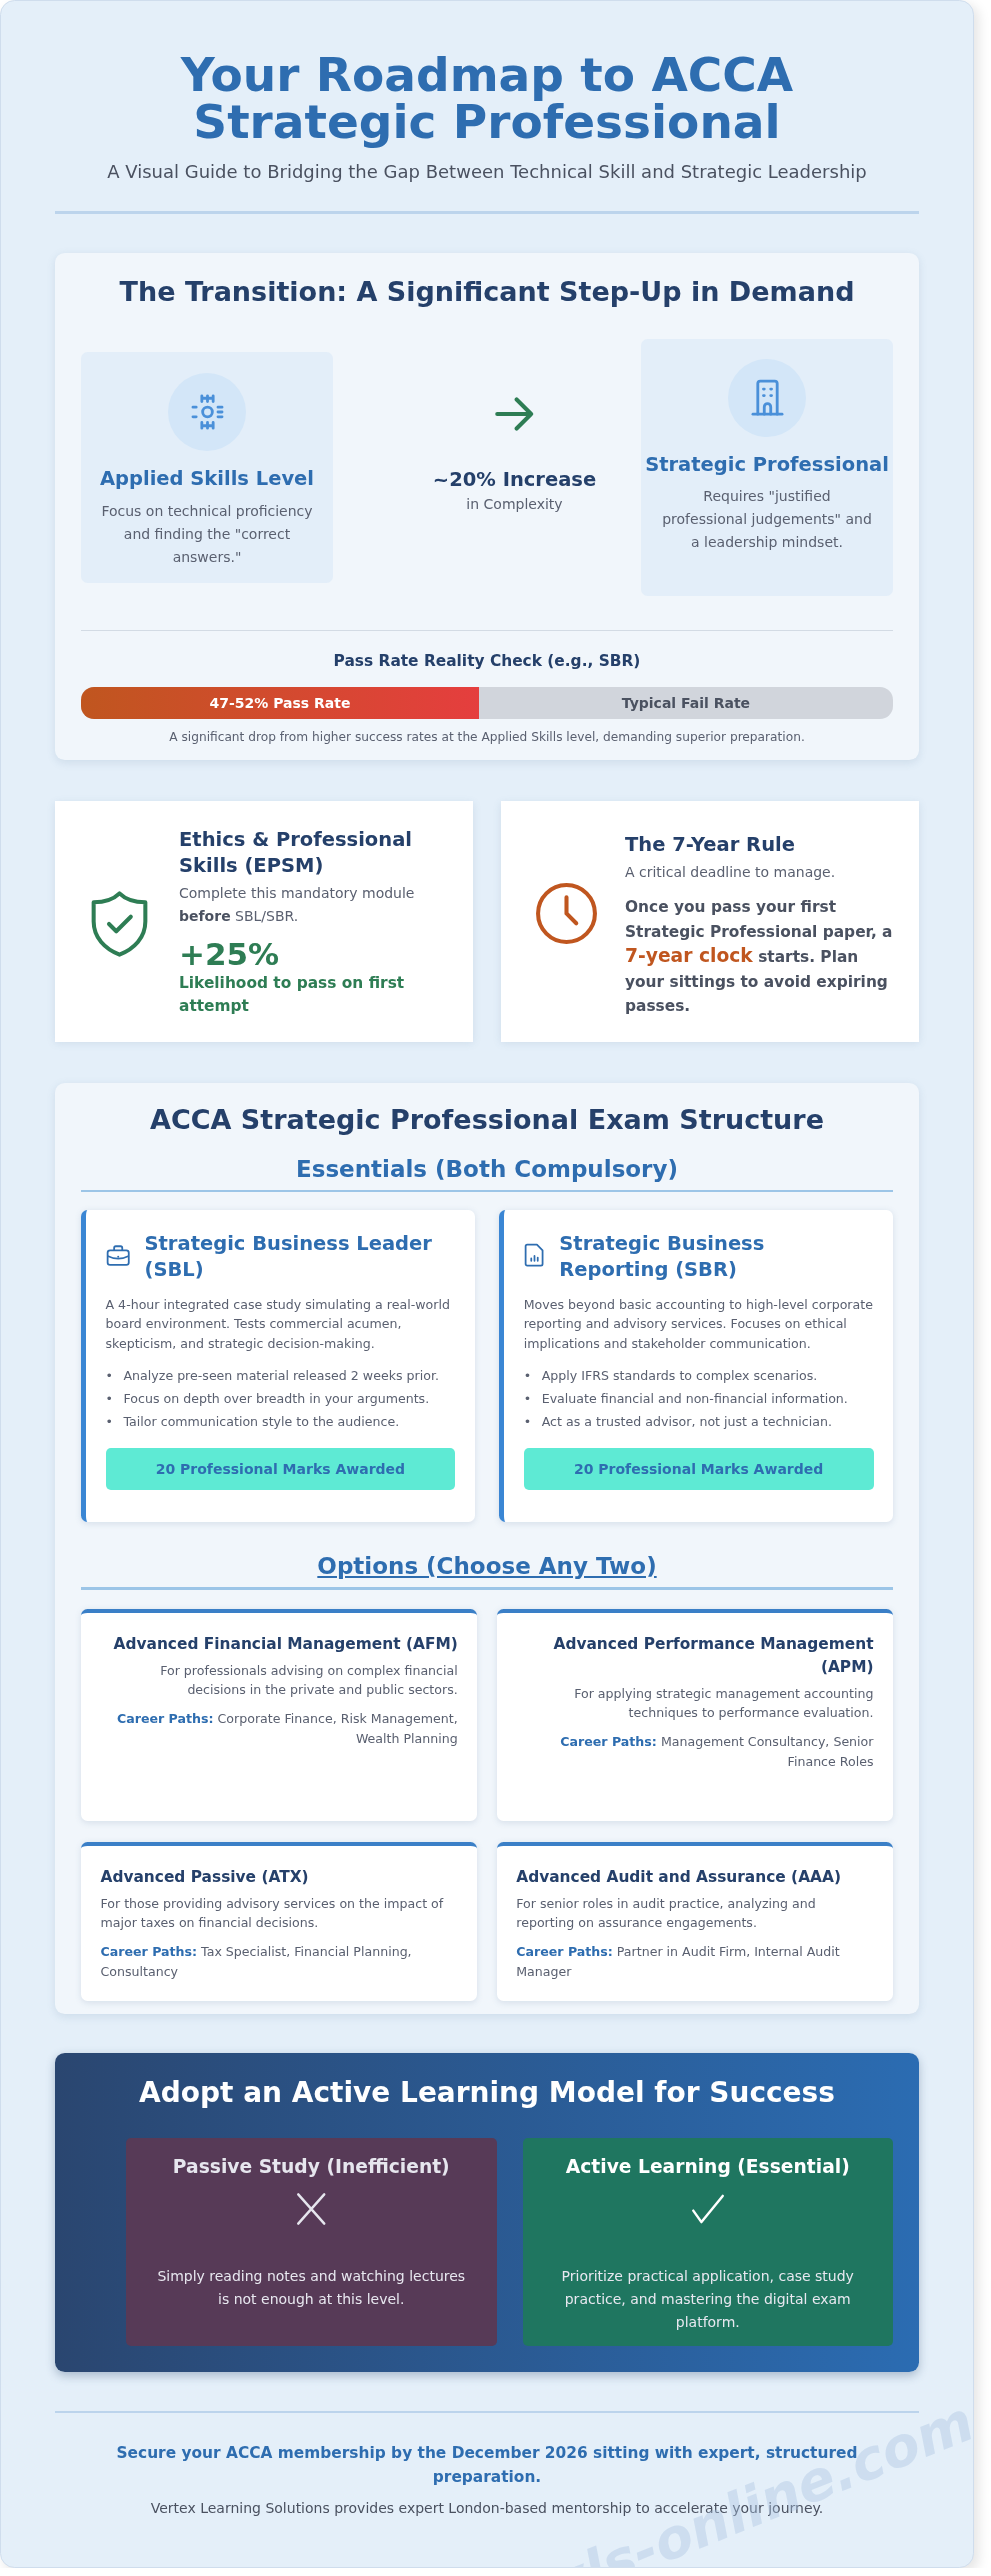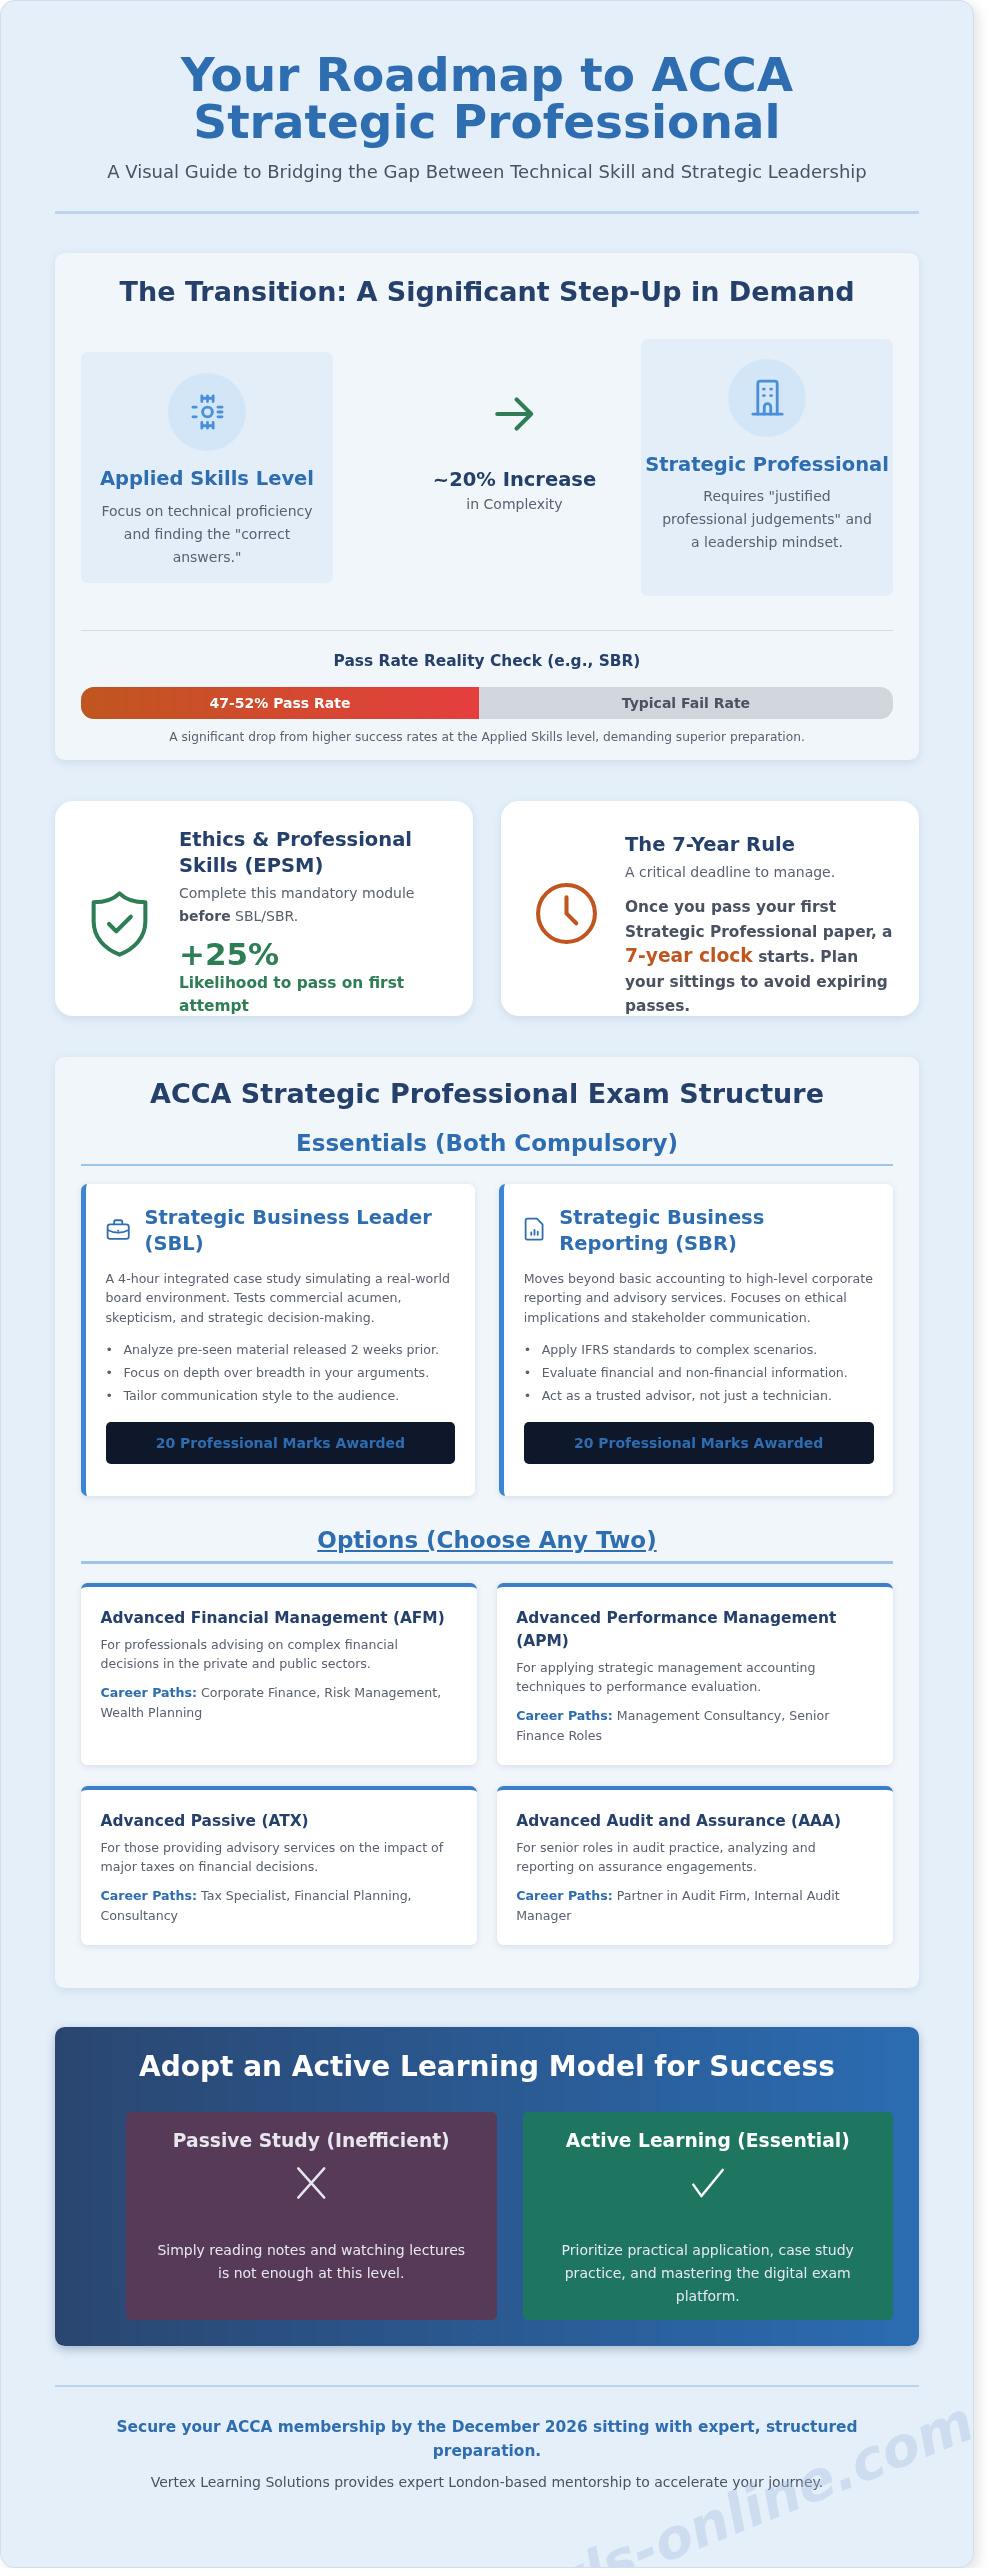--- a/index.html
+++ b/index.html
@@ -58,21 +58,21 @@
     width: 49%; background: linear-gradient(90deg, #c0561f, #e53e3e);
     color: #fff; font-weight: bold; font-size: 14px; display: flex; align-items: center; justify-content: center;
   }
   .bar .fail {
     flex: 1; color: #4a5160; font-weight: bold; font-size: 14px; display: flex; align-items: center; justify-content: center;
   }
   .bar-note { text-align: center; font-size: 12.2px; color: #5a6070; margin-top: 11.4px; }
 
   .two-cards { display: flex; gap: 28px; margin-top: 41px; }
   .info-card {
-    flex: 1; background: #fff; border-radius: 18px; height: 215px;
+    flex: 1; background: #fff; border-radius: 0; height: 241px;
     box-shadow: 0 2.4px 8.1px rgba(80,110,150,0.14); position: relative;
   }
   .info-card .ic { position: absolute; left: 32.5px; top: 89px; }
   .info-card .body { position: absolute; left: 124px; right: 19.5px; top: 26px; }
   .info-card h3 { font-size: 19.5px; font-weight: bold; color: #25406a; line-height: 26px; }
   .info-card p { font-size: 14px; line-height: 23px; color: #5a6070; margin-top: 3.3px; }
   .info-card p b { color: #4a5160; }
   .plus { font-size: 31px; font-weight: bold; color: #2e7d54; margin-top: 8.1px; line-height: 36px; }
   .plus-sub { font-size: 15.4px; font-weight: bold; color: #2e7d54; line-height: 23px; }
   .seven-body { position: absolute; left: 124px; right: 19.5px; top: 31px; }
@@ -92,30 +92,30 @@
     flex: 1; background: #fff; border-radius: 6.5px; border-left: 5.7px solid #3a86d4;
     box-shadow: 0 1.6px 6.5px rgba(80,110,150,0.16); height: 312px; padding: 21px 19.5px 0 19.5px;
   }
   .ess-head { display: flex; align-items: center; gap: 14.6px; }
   .ess-head h4 { font-size: 19.5px; color: #2e6db0; font-weight: bold; line-height: 26px; }
   .ess-card p { font-size: 12.6px; line-height: 19.5px; color: #5a6070; margin-top: 11.4px; }
   .ess-card ul { margin-top: 11.4px; padding-left: 18px; list-style: none; }
   .ess-card li { font-size: 12.6px; color: #5a6070; line-height: 23px; position: relative; }
   .ess-card li::before { content: "•"; position: absolute; left: -18px; color: #5a6070; }
   .marks {
-    margin-top: 14.6px; background: #0f172a; border-radius: 4.9px; height: 42px;
+    margin-top: 14.6px; background: #5eead4; border-radius: 4.9px; height: 42px;
     display: flex; align-items: center; justify-content: center;
     font-size: 14px; font-weight: bold; color: #2e6db0;
   }
   .opt-grid { display: grid; grid-template-columns: 1fr 1fr; gap: 21px 19.5px; margin-top: 19.5px; }
   .opt-card {
     background: #fff; border-radius: 6.5px; border-top: 4.1px solid #3a7fc7;
     box-shadow: 0 1.6px 6.5px rgba(80,110,150,0.16); padding: 19.5px 19.5px 0 19.5px;
   }
-  .opt-card.r1 { height: 182px; }
+  .opt-card.r1 { height: 212px; text-align: right; }
   .opt-card.r2 { height: 159px; }
   .opt-card h5 { font-size: 15.4px; color: #25406a; font-weight: bold; line-height: 23px; }
   .opt-card p { font-size: 12.6px; color: #5a6070; line-height: 19.5px; margin-top: 4.9px; }
   .opt-card .career { margin-top: 9.8px; }
   .opt-card .career b { color: #2e6db0; }
 
   .active {
     margin-top: 39px; border-radius: 9.8px; height: 319px;
     background: linear-gradient(90deg, #2a4670, #2b6cb2);
     box-shadow: 0 3.3px 9.8px rgba(40,70,110,0.30); padding: 23px 26px 0 26px;

